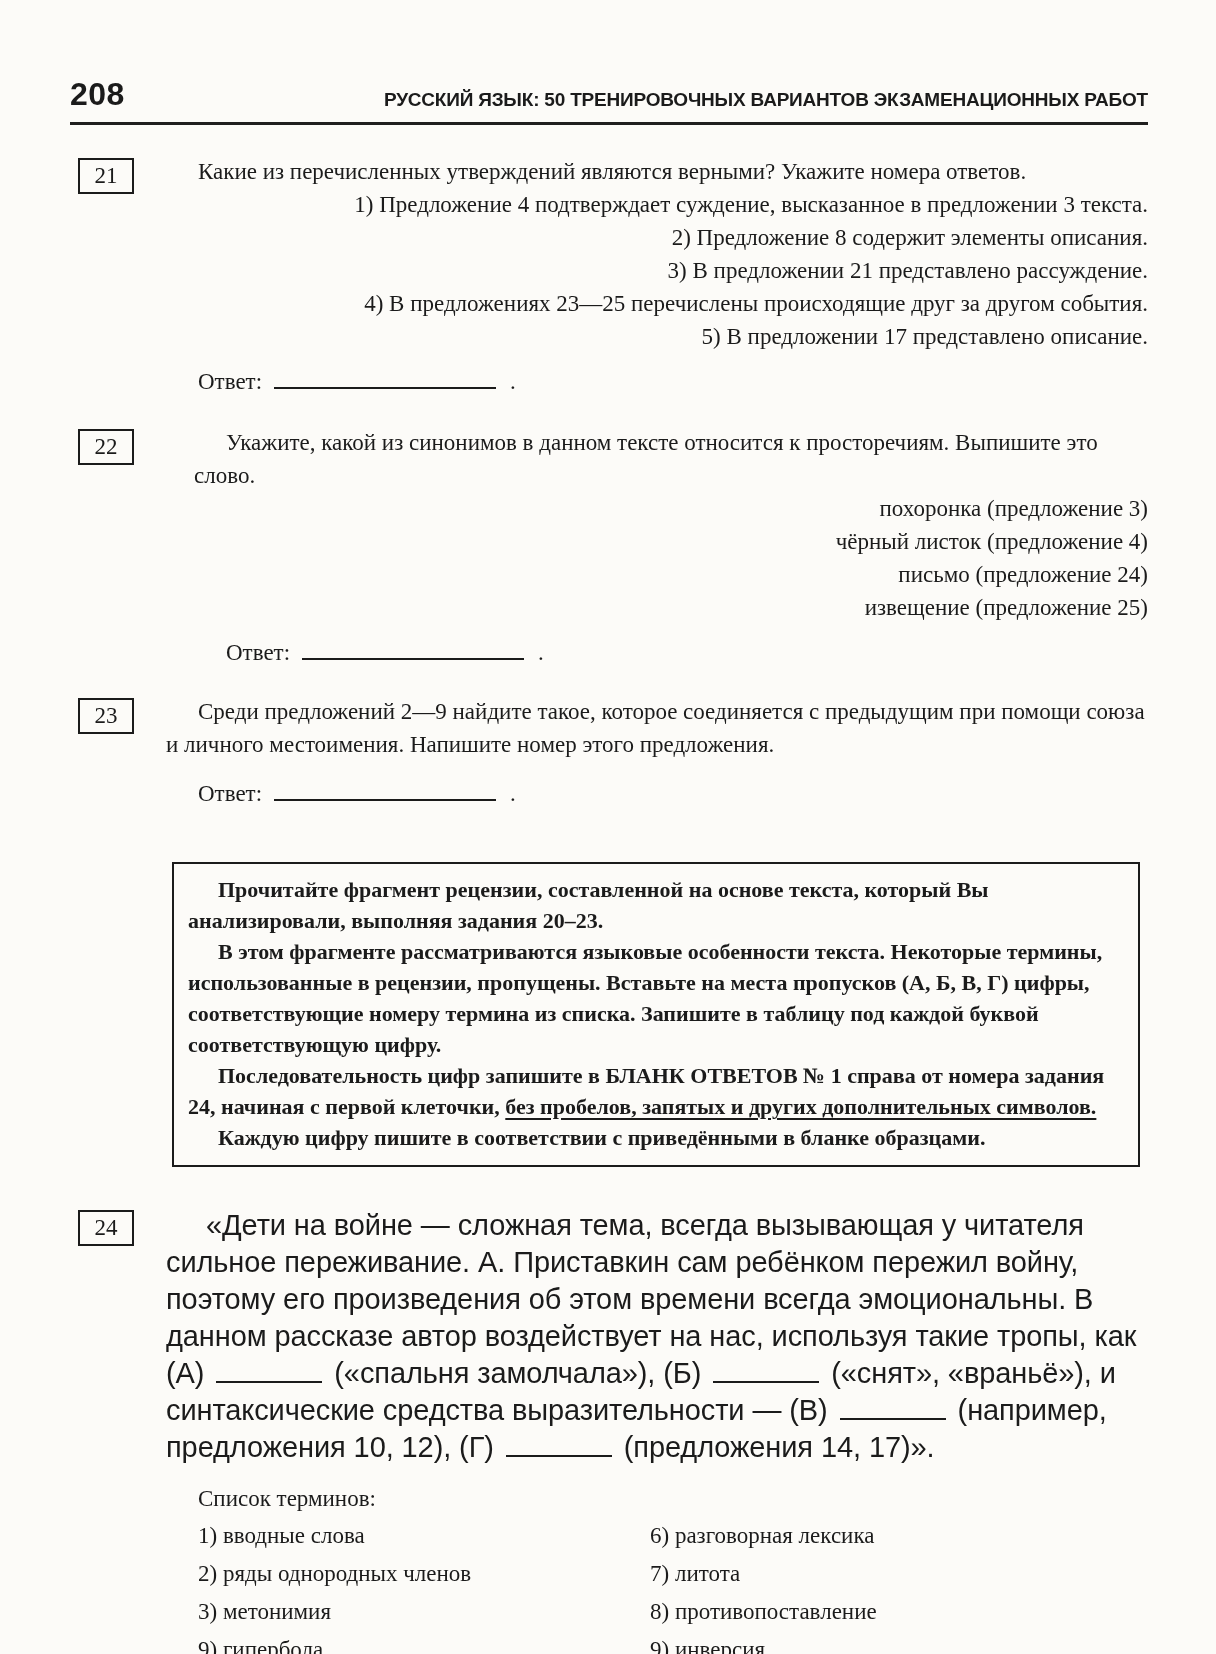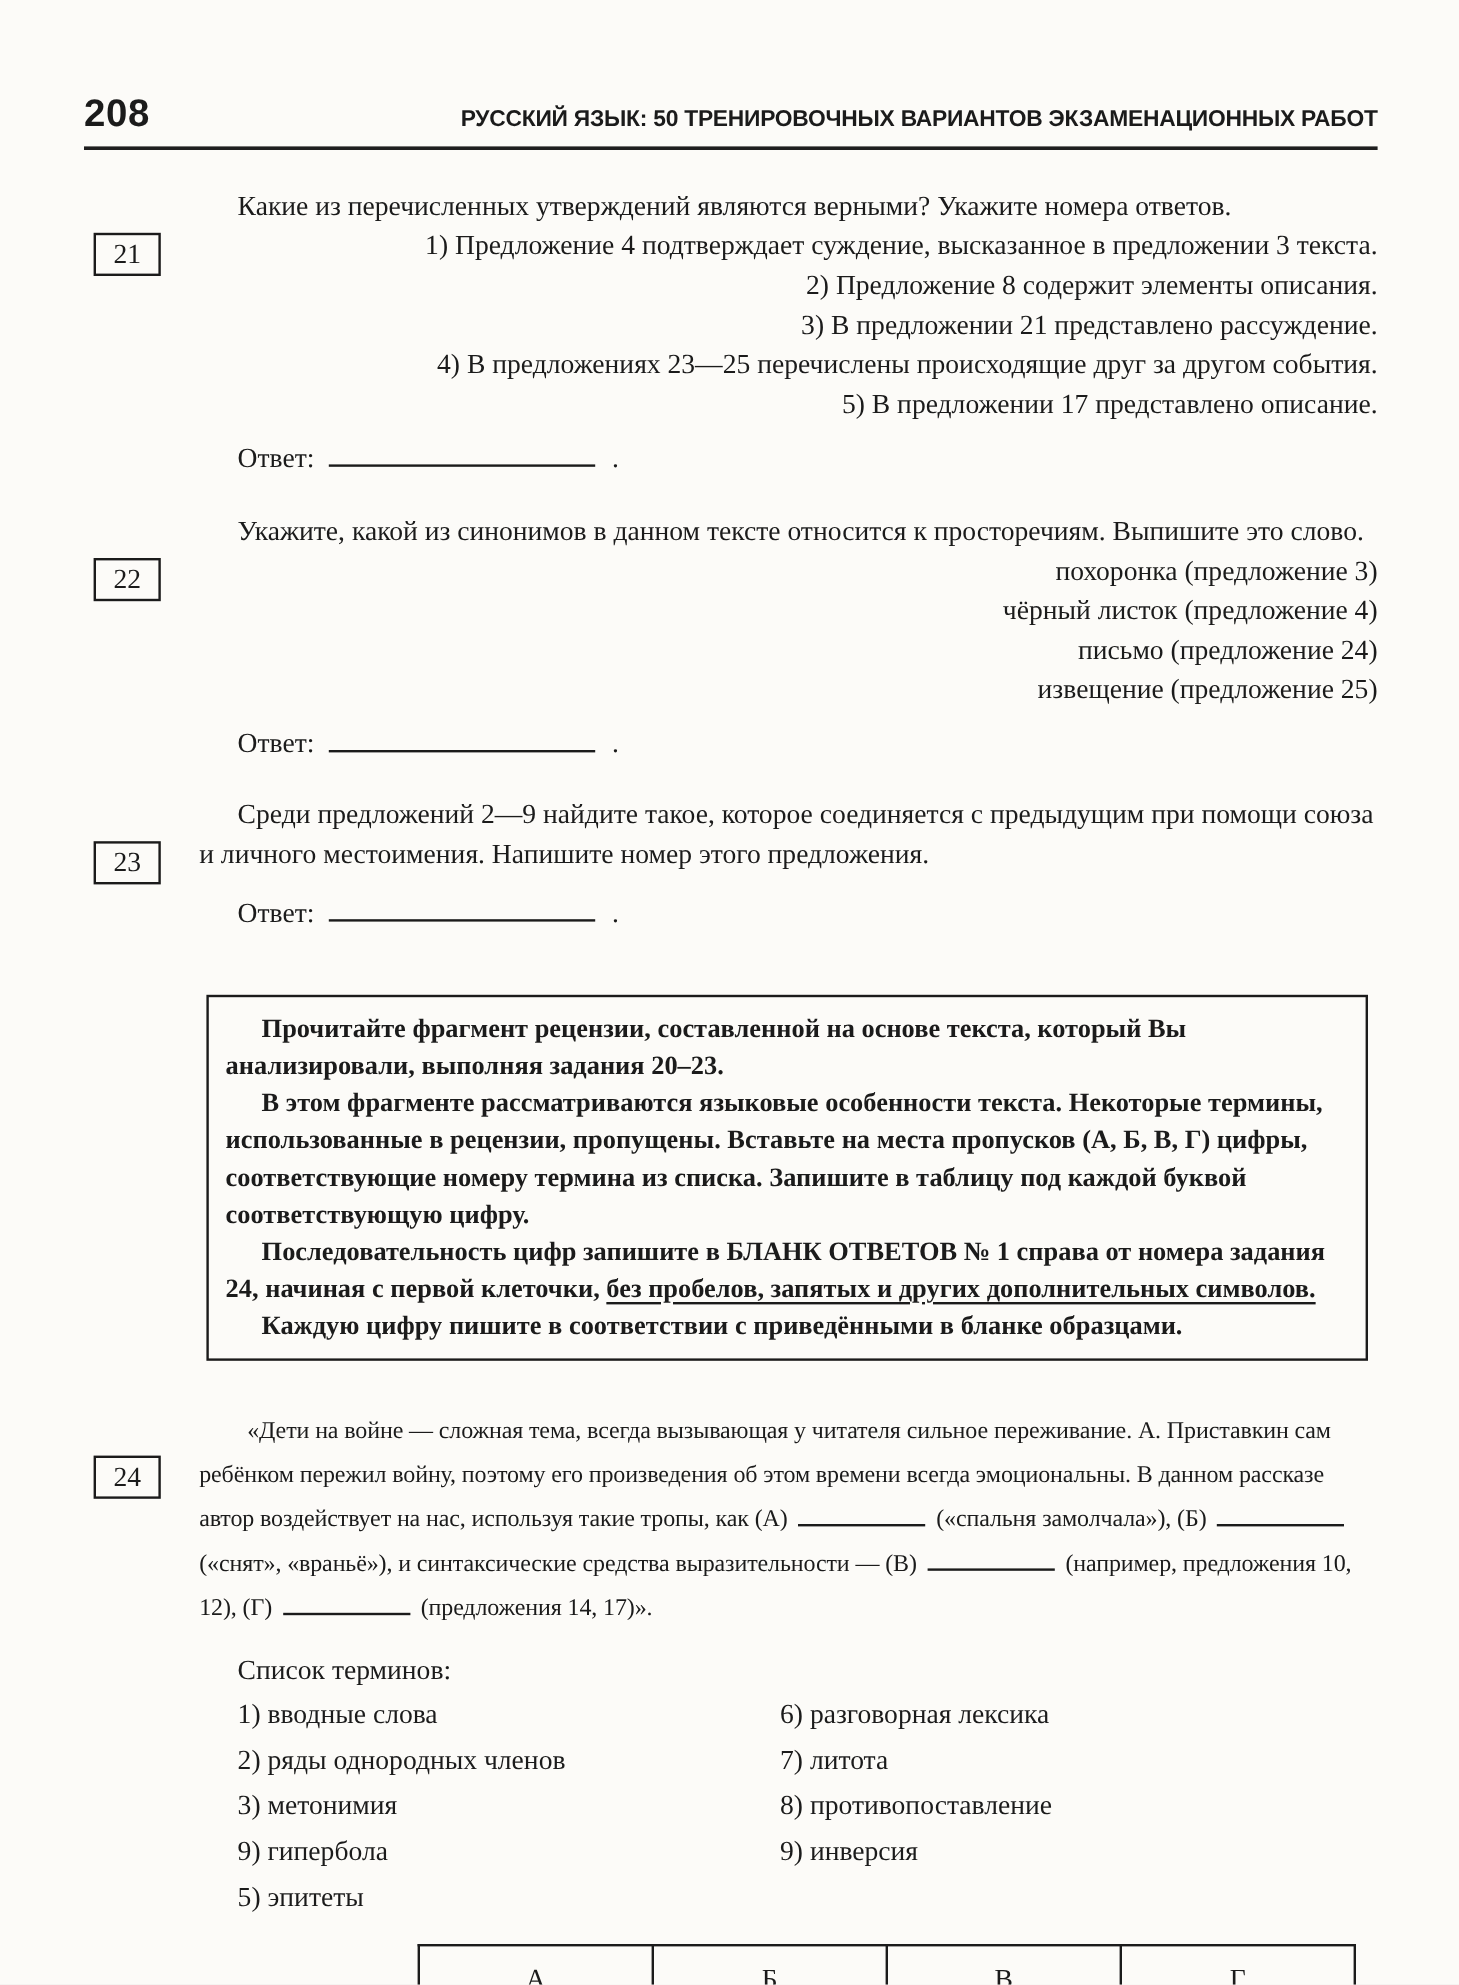--- a/index.html
+++ b/index.html
@@ -11,21 +11,21 @@
   }
 
   
   .header { display: flex; justify-content: space-between; align-items: flex-end; }
   .page-num { font-family: "Liberation Sans", sans-serif; font-weight: bold; font-size: 32px; letter-spacing: 0.5px; }
   .header-title { font-family: "Liberation Sans", sans-serif; font-weight: bold; font-size: 19px; letter-spacing: -0.2px; padding-bottom: 2px; }
   .header-rule { border: 0; border-top: 3px solid #1f1f1f; margin-top: 9px; }
 
   
   .task { display: flex; align-items: flex-start; }
-  .badge-col { width: 96px; flex: none; padding-top: 3px; margin-top: 36px; }
+  .badge-col { width: 96px; flex: none; padding-top: 3px; }
   .badge {
     width: 56px; height: 36px; border: 2px solid #1b1b1b; margin-left: 8px;
     display: flex; align-items: center; justify-content: center;
     font-size: 23px; background: #fcfbf8;
   }
   .task-body { flex: 1 1 auto; font-size: 23px; line-height: 33px; }
   .intro { text-indent: 32px; }
   .opts { margin-left: 32px; text-align: right; }
   .opt { }
 
@@ -42,21 +42,21 @@
   .instruction-box {
     margin: 52px 8px 0 102px; width: 968px;
     border: 2px solid #1b1b1b; background: #fcfbf8;
     padding: 10px 16px 12px 14px;
     font-weight: bold; font-size: 22px; line-height: 31px;
   }
   .instruction-box p { text-indent: 30px; }
   .u { text-decoration: underline; text-decoration-thickness: 2px; text-underline-offset: 4px; }
 
   
-  .task24-par { font-family: Liberation Serif, serif; font-size: 20px; line-height: 37px; text-indent: 40px; letter-spacing: -0.1px; }
+  .task24-par { font-family: Liberation Sans, sans-serif; font-size: 29px; line-height: 37px; text-indent: 40px; letter-spacing: -0.1px; }
   .blank {
     display: inline-block; width: 106px; height: 5px;
     border-bottom: 2px solid #1b1b1b; margin: 0 4px;
   }
   .terms-title { margin-top: 16px; margin-left: 32px; }
   .terms { display: flex; margin-left: 32px; margin-top: 2px; }
   .terms-col1 { width: 452px; flex: none; }
   .terms .term { line-height: 38px; }
 
   .answer-table-row { display: flex; margin-top: 20px; }
@@ -91,21 +91,21 @@
         <div class="opt">3) В предложении 21 представлено рассуждение.</div>
         <div class="opt">4) В предложениях 23—25 перечислены происходящие друг за другом события.</div>
         <div class="opt">5) В предложении 17 представлено описание.</div>
       </div>
       <div class="answer-row">
         <span>Ответ:</span><span class="answer-line"></span><span class="answer-period">.</span>
       </div>
     </div>
   </div>
 
-  <div class="task" style="margin-top:28px;">
+  <div class="task" style="margin-top:28px;gap:28px;">
     <div class="badge-col">
       <div class="badge">22</div>
     </div>
     <div class="task-body">
       <p class="intro">Укажите, какой из синонимов в данном тексте относится к просторечиям. Выпишите это слово.</p>
       <div class="opts">
         <div class="opt">похоронка (предложение 3)</div>
         <div class="opt">чёрный листок (предложение 4)</div>
         <div class="opt">письмо (предложение 24)</div>
         <div class="opt">извещение (предложение 25)</div>

